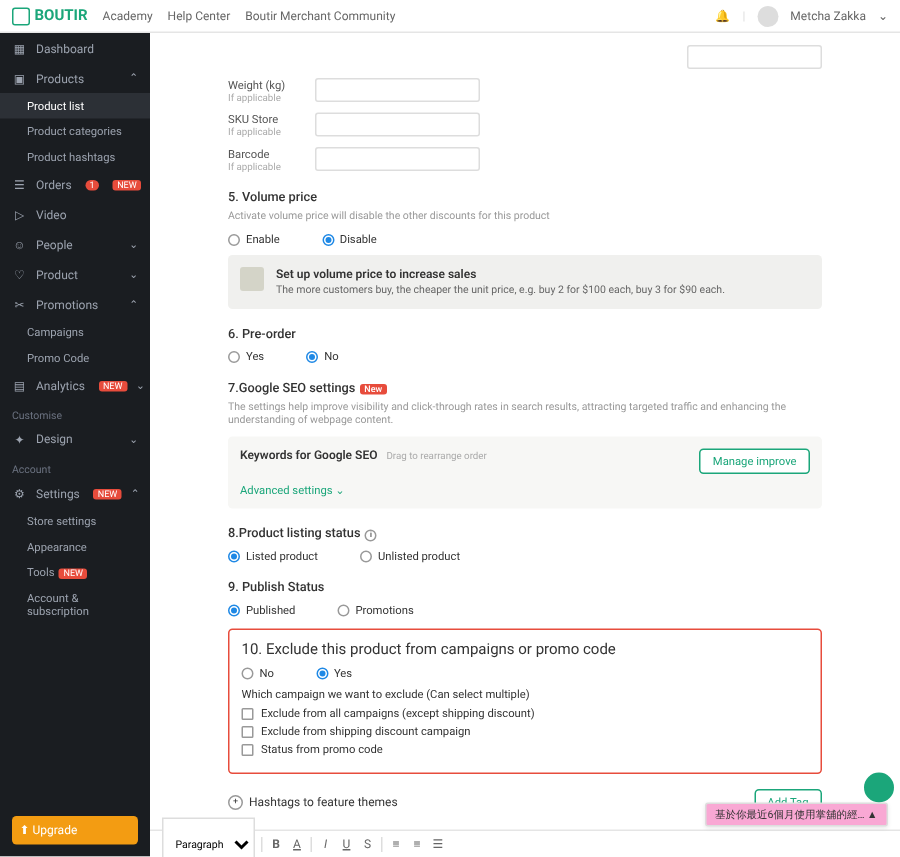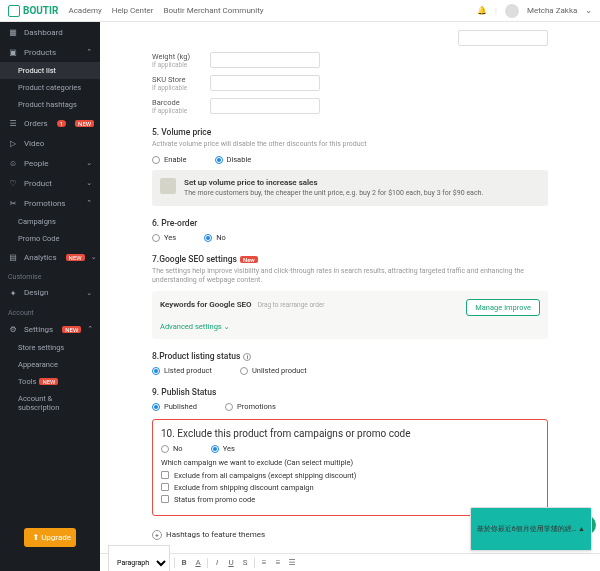--- a/index.html
+++ b/index.html
@@ -16,21 +16,21 @@
 .side-item{display:flex;align-items:center;padding:5px 8px;gap:6px;cursor:pointer}
 .side-item.exp{justify-content:space-between}
 .side-ico{width:10px;height:10px;display:flex;align-items:center;justify-content:center}
 .side-sub{padding:4px 8px 4px 18px;cursor:pointer;font-size:7.5px}
 .side-sub.active{background:#2c3036;color:#fff}
 .chev{font-size:7px}
 .side-sect{color:#6b7280;font-size:7px;padding:6px 8px 2px}
 .badge-new{background:#e74c3c;color:#fff;font-size:6px;padding:0 3px;border-radius:2px;margin-left:3px}
 .badge-num{background:#e74c3c;color:#fff;font-size:6px;padding:0 3px;border-radius:6px;margin-left:3px}
 .side-spacer{flex:1}
-.upgrade{margin:24px;padding:5px;background:#f39c12;color:#fff;text-align:right;border-radius:3px;cursor:pointer;font-size:8px}
+.upgrade{margin:8px;padding:5px;background:#f39c12;color:#fff;text-align:left;border-radius:3px;cursor:pointer;font-size:8px}
 .main{flex:1;background:#fff;overflow-y:auto;position:relative}
 .content{max-width:420px;margin:0 auto;padding:8px 12px 40px}
 .field-row{display:flex;align-items:flex-start;margin-bottom:6px;gap:8px}
 .field-lbl{width:50px;font-size:7.5px;color:#555}
 .field-sub{font-size:6.5px;color:#aaa}
 .inp{flex:1;max-width:110px;height:16px;border:1px solid #ddd;border-radius:2px;background:#fff}
 .sect-title{font-size:8.5px;color:#333;margin-top:12px;margin-bottom:3px;font-weight:500}
 .sect-desc{font-size:7px;color:#999;margin-bottom:6px;line-height:1.3}
 .radio-row{display:flex;gap:28px;margin:5px 0}
 .radio-opt{display:flex;align-items:center;gap:4px;font-size:7.5px;cursor:pointer}
@@ -41,30 +41,30 @@
 .info-ico{width:16px;height:16px;background:#d4d4c8;border-radius:2px;flex-shrink:0}
 .info-t{font-size:8px;font-weight:600;margin-bottom:2px}
 .info-d{font-size:7px;color:#666;line-height:1.3}
 .seo-box{background:#f7f7f5;padding:8px;border-radius:3px;margin:6px 0}
 .seo-row{display:flex;justify-content:space-between;align-items:flex-start}
 .seo-t{font-size:8px;font-weight:600}
 .seo-hint{font-size:6.5px;color:#aaa;margin-left:6px}
 .btn-outline{border:1px solid #1ba67a;color:#1ba67a;background:#fff;padding:3px 8px;border-radius:3px;font-size:7.5px;cursor:pointer}
 .adv{color:#1ba67a;font-size:7.5px;margin-top:6px;cursor:pointer}
 .red-box{border:1.5px solid #e74c3c;border-radius:3px;padding:8px;margin:8px 0}
-.chk-row{display:flex;align-items:flex-start;gap:5px;margin:3px 0;font-size:7.5px}
+.chk-row{display:flex;align-items:flex-end;gap:5px;margin:3px 0;font-size:7.5px}
 .chk{width:8px;height:8px;border:1px solid #999;border-radius:1px}
 .hashtag-row{display:flex;justify-content:space-between;align-items:center;margin:10px 0}
 .hashtag-l{display:flex;align-items:center;gap:4px;font-size:8px}
 .circ{width:10px;height:10px;border:1px solid #999;border-radius:50%;display:flex;align-items:center;justify-content:center;font-size:6px}
 .toolbar{position:absolute;bottom:0;left:0;right:0;height:18px;background:#fff;border-top:1px solid #e5e5e5;display:flex;align-items:center;padding:0 8px;gap:4px}
 .tb-sel{border:1px solid #ddd;font-size:7px;padding:12px 4px;background:#fff}
 .tb-ico{width:10px;height:10px;color:#666;font-size:8px;display:flex;align-items:center;justify-content:center}
 .tb-sep{width:1px;height:10px;background:#ddd}
-.float-msg{position:absolute;bottom:20px;right:8px;background:#14b8a6;border:1px solid #ddd;padding:16px 6px;font-size:7px;border-radius:2px;box-shadow:0 1px 3px rgba(0,0,0,.1)}
+.float-msg{position:absolute;bottom:20px;right:8px;background:#f9a8d4;border:1px solid #ddd;padding:2px 6px;font-size:7px;border-radius:2px;box-shadow:0 1px 3px rgba(0,0,0,.1)}
 .float-chat{position:absolute;bottom:36px;right:4px;width:20px;height:20px;border-radius:50%;background:#1ba67a}
 .info-icon{display:inline-flex;width:8px;height:8px;border:1px solid #999;border-radius:50%;align-items:center;justify-content:center;font-size:5px;margin-left:3px}
 .badge-new-inline{background:#e74c3c;color:#fff;font-size:6px;padding:0 3px;border-radius:2px;margin-left:3px;display:inline-block}
 </style>
 </head>
 <body>
 
 <div class="top">
   <div class="top-l">
     <div class="logo">

